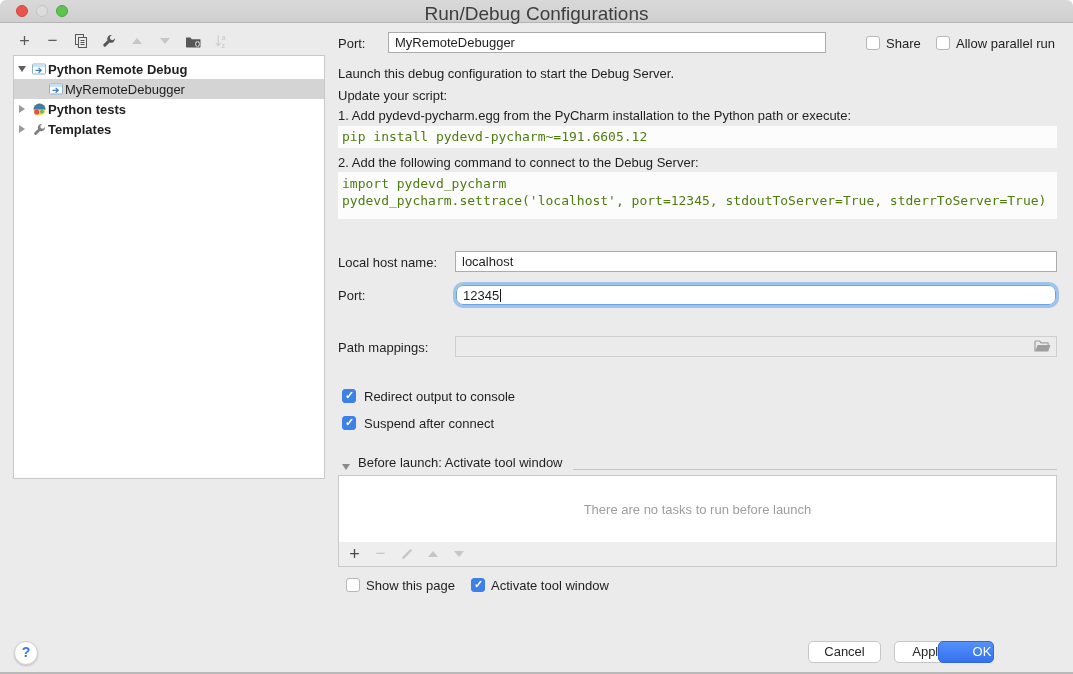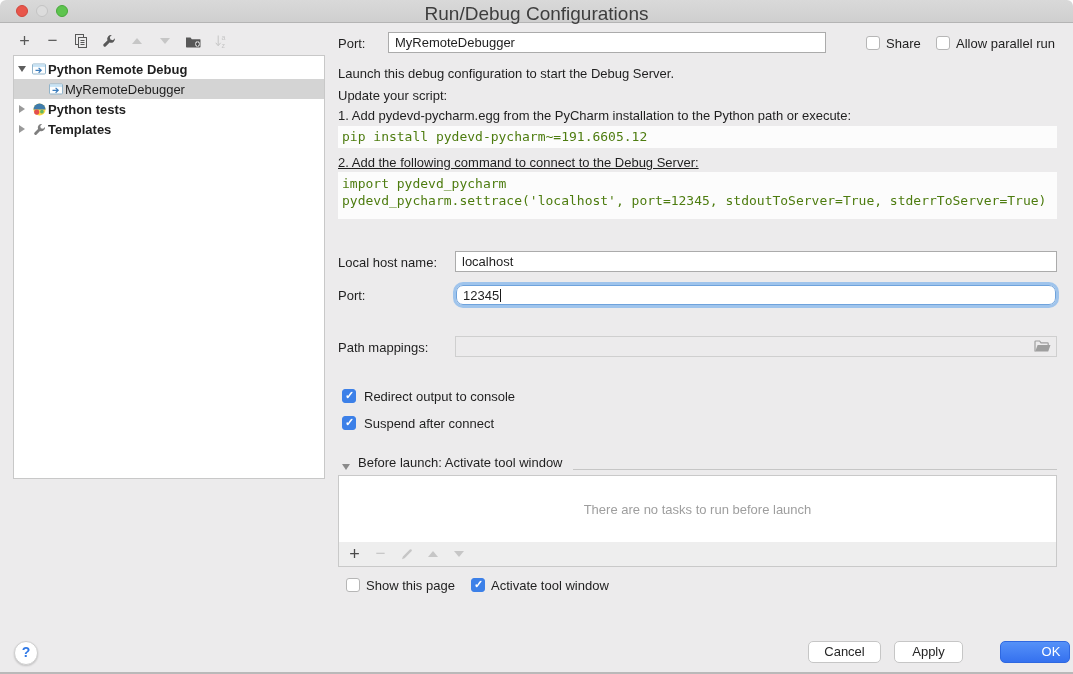--- a/index.html
+++ b/index.html
@@ -174,21 +174,21 @@
   </div>
   <span class="cb" style="left:866px;top:36px;"></span>
   <div class="label" style="left:886px;top:36px;">Share</div>
   <span class="cb" style="left:936px;top:36px;"></span>
   <div class="label" style="left:956px;top:36px;">Allow parallel run</div>
 
   <div class="label" style="left:338px;top:66px;">Launch this debug configuration to start the Debug Server.</div>
   <div class="label" style="left:338px;top:88px;">Update your script:</div>
   <div class="label" style="left:338px;top:108px;">1. Add pydevd-pycharm.egg from the PyCharm installation to the Python path or execute:</div>
   <div class="codeblock" style="left:338px;top:126px;width:719px;height:22px;">pip install pydevd-pycharm~=191.6605.12</div>
-  <div class="label" style="left:338px;top:155px;text-decoration:underline;">2. Add the following command to connect to the Debug Server:</div>
+  <div class="label" style="left:338px;top:155px;">2. Add the following command to connect to the Debug Server:</div>
   <div class="codeblock" style="left:338px;top:172px;width:719px;height:47px;line-height:17px;"><span>import pydevd_pycharm</span><br><span>pydevd_pycharm.settrace('localhost', port=12345, stdoutToServer=True, stderrToServer=True)</span></div>
 
   <div class="label" style="left:338px;top:255px;">Local host name:</div>
   <div class="tfield" style="left:455px;top:251px;width:602px;height:21px;">
     <span>localhost</span>
   </div>
 
   <div class="label" style="left:338px;top:288px;">Port:</div>
   <div class="tfield focus" style="left:456px;top:285px;width:600px;height:20px;">
     <span>12345</span><span class="caret"></span>
@@ -235,15 +235,15 @@
   </div>
 
   <span class="cb" style="left:346px;top:578px;"></span>
   <div class="label" style="left:366px;top:578px;">Show this page</div>
   <span class="cb checked" style="left:471px;top:578px;"></span>
   <div class="label" style="left:491px;top:578px;">Activate tool window</div>
 
   <div class="helpbtn"><span>?</span></div>
   <div class="btn" style="left:808px;width:73px;">Cancel</div>
   <div class="btn" style="left:894px;width:69px;">Apply</div>
-  <div class="btn primary" style="left:1000px;width:70px;padding-left:32px;">OK</div>
+  <div class="btn primary" style="left:938px;width:56px;padding-left:32px;">OK</div>
 
 </div>
 
 </body></html>

